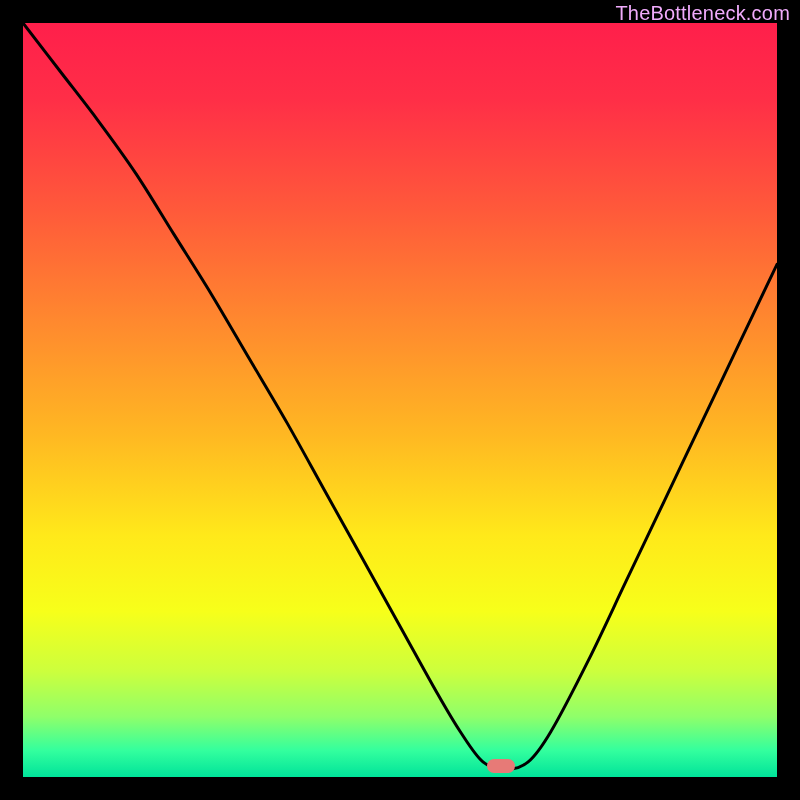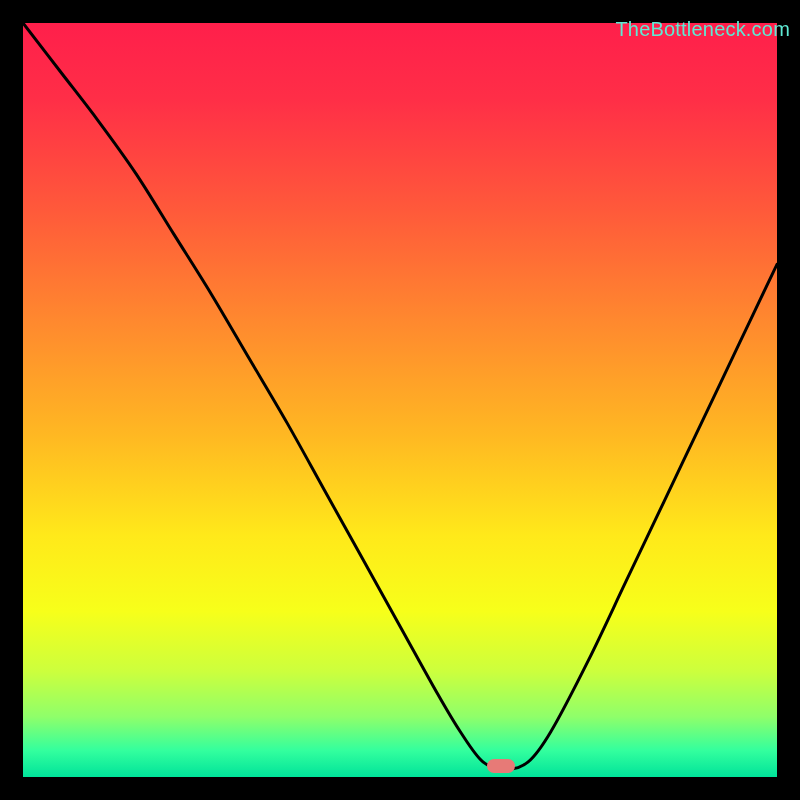--- a/index.html
+++ b/index.html
@@ -36,23 +36,23 @@
   }
   .curve-layer {
     position: absolute;
     left: 0;
     top: 0;
     width: 100%;
     height: 100%;
   }
   .watermark {
     position: absolute;
-    top: 18px;
+    top: 2px;
     right: 10px;
-    color: #5eead4;
+    color: #f0abfc;
     font-size: 20px;
     font-weight: 500;
     letter-spacing: 0.2px;
   }
   .marker {
     position: absolute;
     width: 28px;
     height: 14px;
     border-radius: 7px;
     background: #e77a77;

